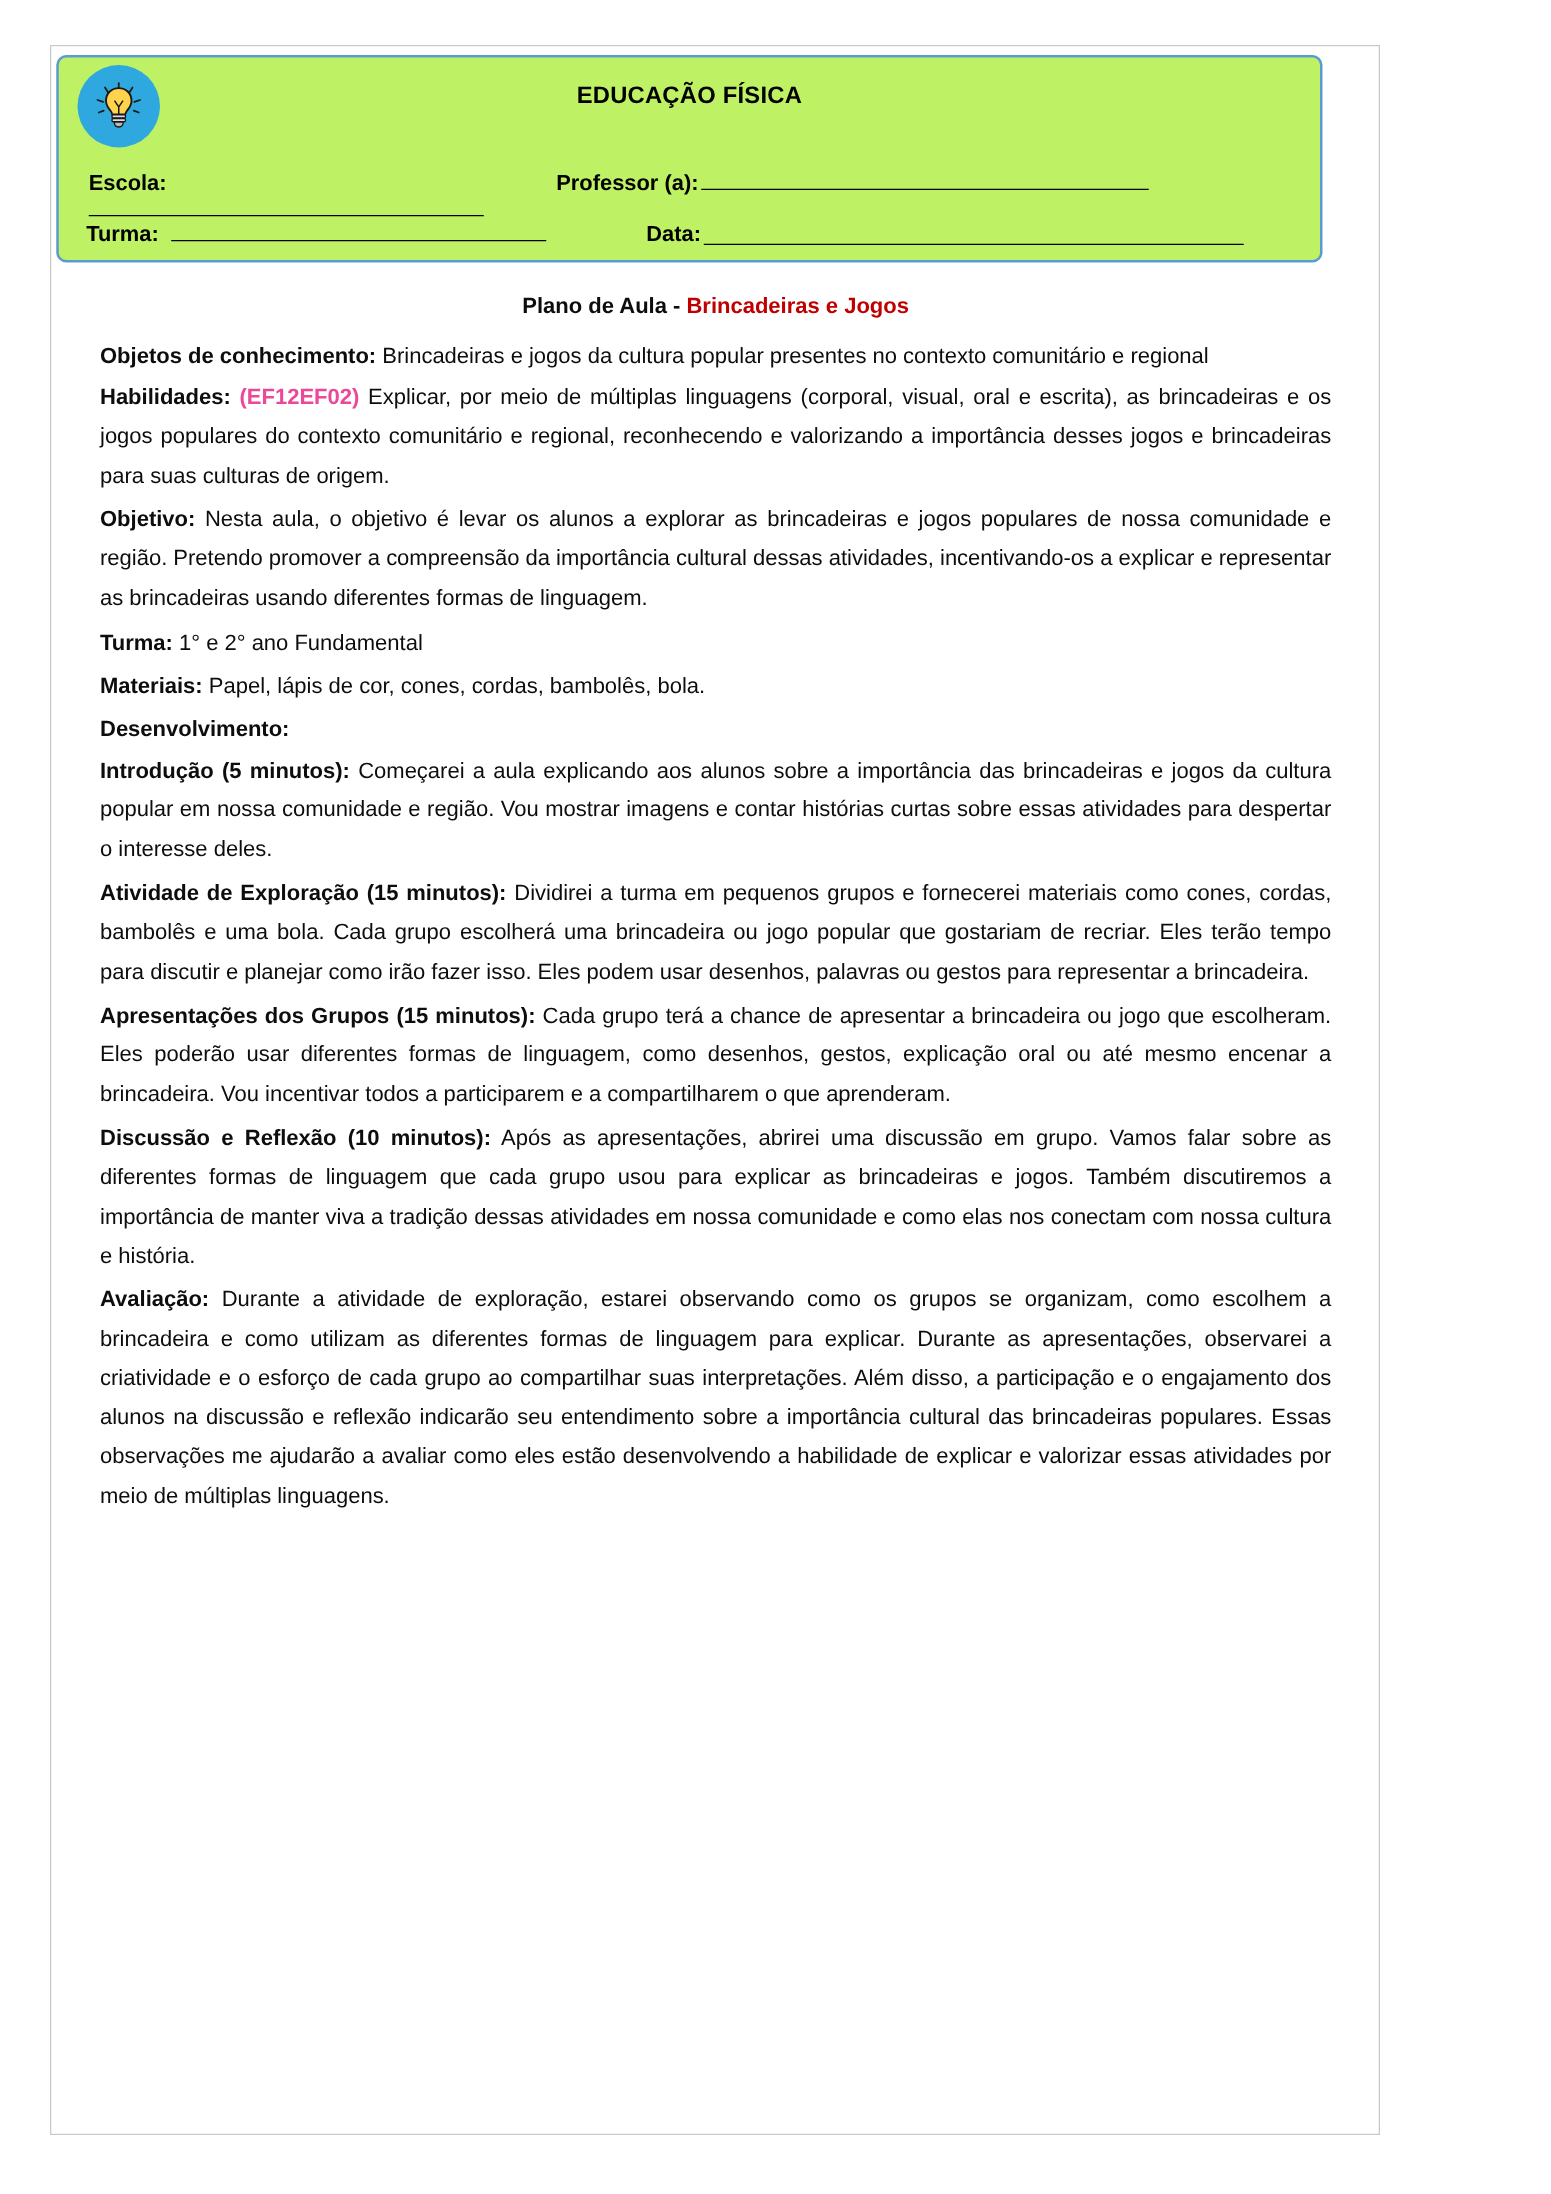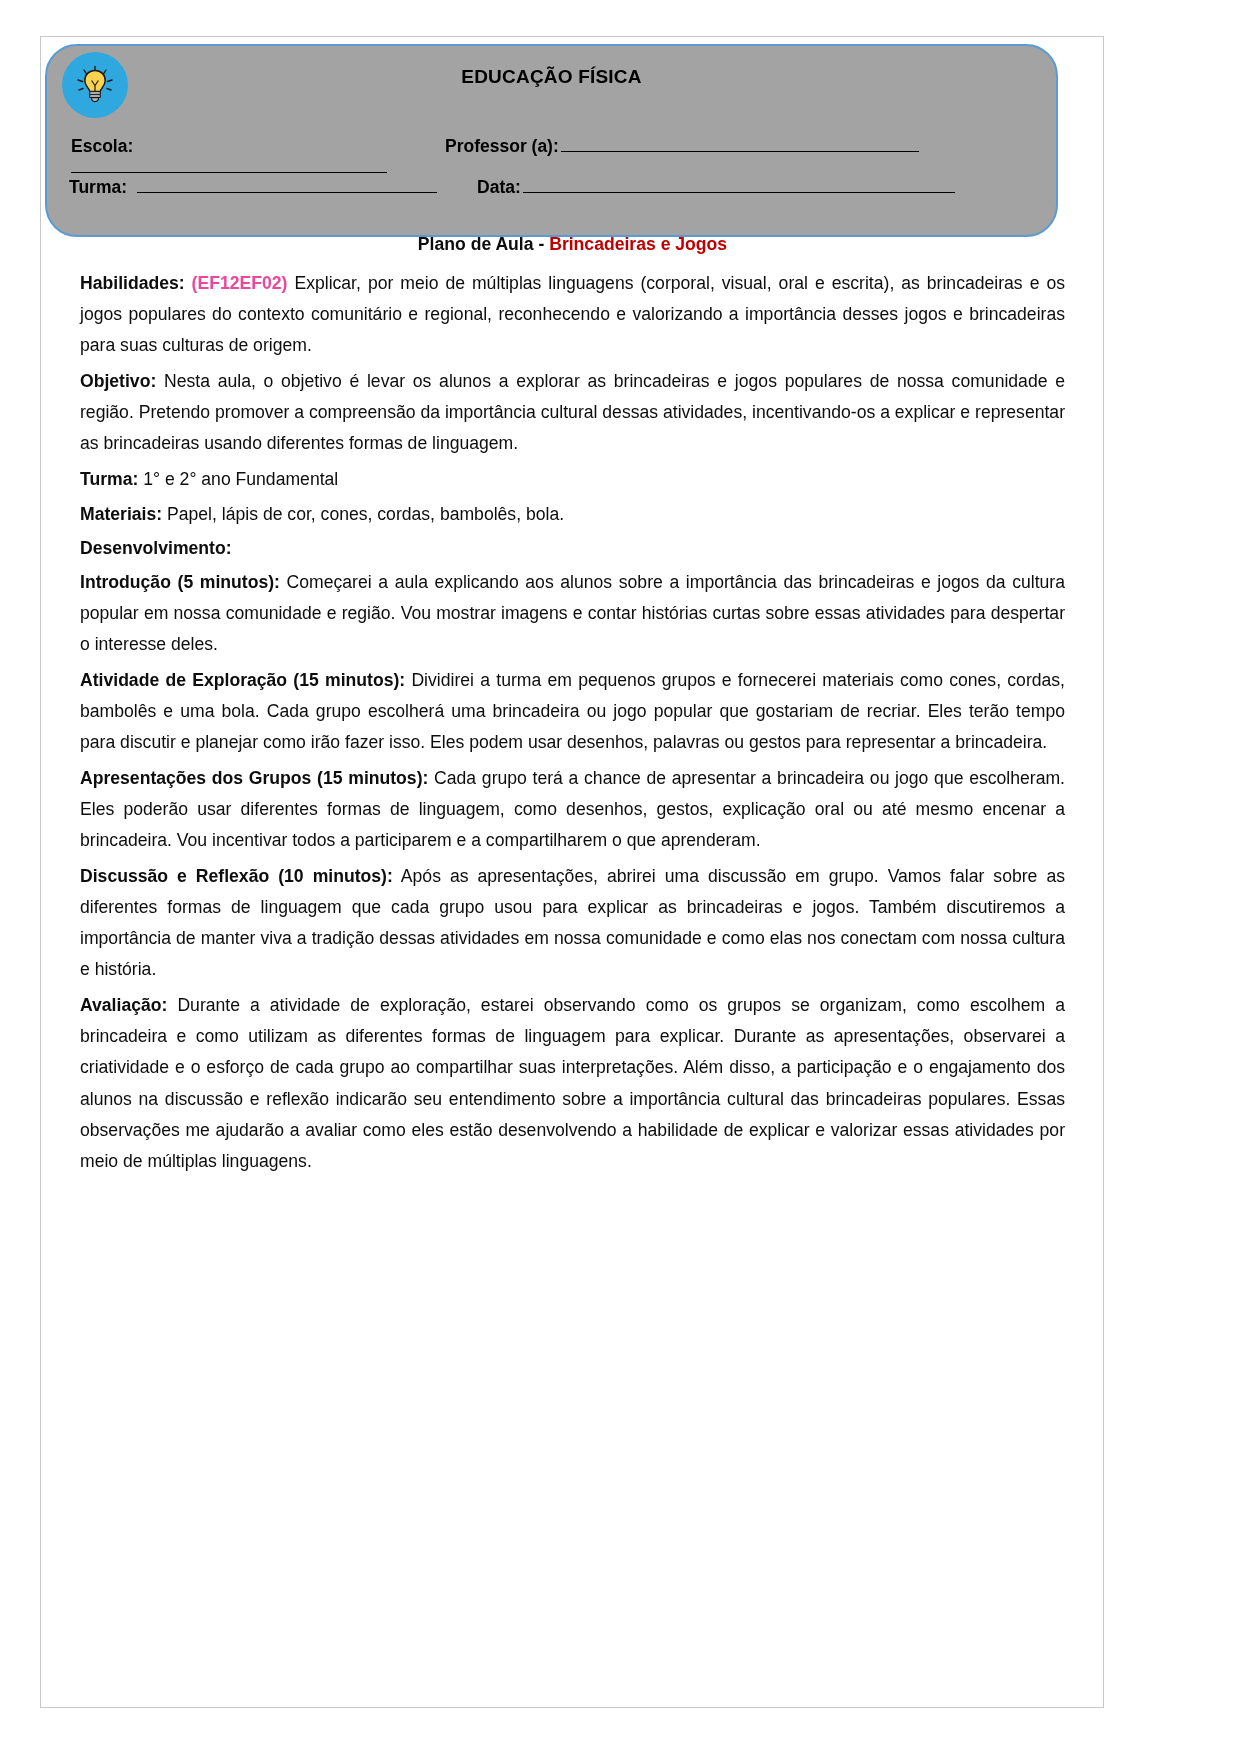--- a/index.html
+++ b/index.html
@@ -29,24 +29,24 @@
     border: 1px solid #c9c9c9;
     background: #ffffff;
   }
 
   
   .header-box {
     position: absolute;
     left: 45px;
     top: 44px;
     width: 1013px;
-    height: 193px;
+    height: 166px;
     border: 2.5px solid #5a9bd3;
-    border-radius: 32px;
-    background: #a3a3a3;
+    border-radius: 8px;
+    background: #bef264;
   }
   .header-title-row {
     position: relative;
     height: 74px;
   }
   .logo {
     position: absolute;
     left: 15px;
     top: 6px;
     width: 66px;
@@ -92,21 +92,21 @@
     height: 16px;
     margin-left: 2px;
   }
 
   .f-escola   { margin-left: 22px; flex-direction: column; }
   .f-escola   .field-line { width: 316px; }
   .f-prof     { margin-left: 58px; }
   .f-prof     .field-line { width: 358px; }
   .f-turma    { margin-left: 22px; }
   .f-turma    .field-line { width: 300px; margin-left: 10px; }
-  .f-data     { margin-left: 40px; }
+  .f-data     { margin-left: 80px; align-items: center; }
   .f-data     .field-line { width: 432px; }
 
   
   .content {
     position: absolute;
     left: 68px;
     top: 236px;
     width: 985px;
     font-size: 17.6px;
     line-height: 1.0;
@@ -190,20 +190,23 @@
     </div>
   </div>
 
   <div class="content">
 
     <div class="doc-title">
       <span>Plano de Aula - </span><span class="accent">Brincadeiras e Jogos</span>
     </div>
 
 
+    <p class="para tight">
+      <b>Objetos de conhecimento:</b><span> Brincadeiras e jogos da cultura popular presentes no contexto comunitário e regional</span>
+    </p>
 
     <p class="para">
       <b>Habilidades:</b>
       <span class="code">(EF12EF02)</span><span> Explicar, por meio de múltiplas linguagens (corporal, visual, oral e escrita), as brincadeiras e os jogos populares do contexto comunitário e regional, reconhecendo e valorizando a importância desses jogos e brincadeiras para suas culturas de origem.</span>
     </p>
 
     <p class="para">
       <b>Objetivo:</b><span> Nesta aula, o objetivo é levar os alunos a explorar as brincadeiras e jogos populares de nossa comunidade e região. Pretendo promover a compreensão da importância cultural dessas atividades, incentivando-os a explicar e representar as brincadeiras usando diferentes formas de linguagem.</span>
     </p>
 

